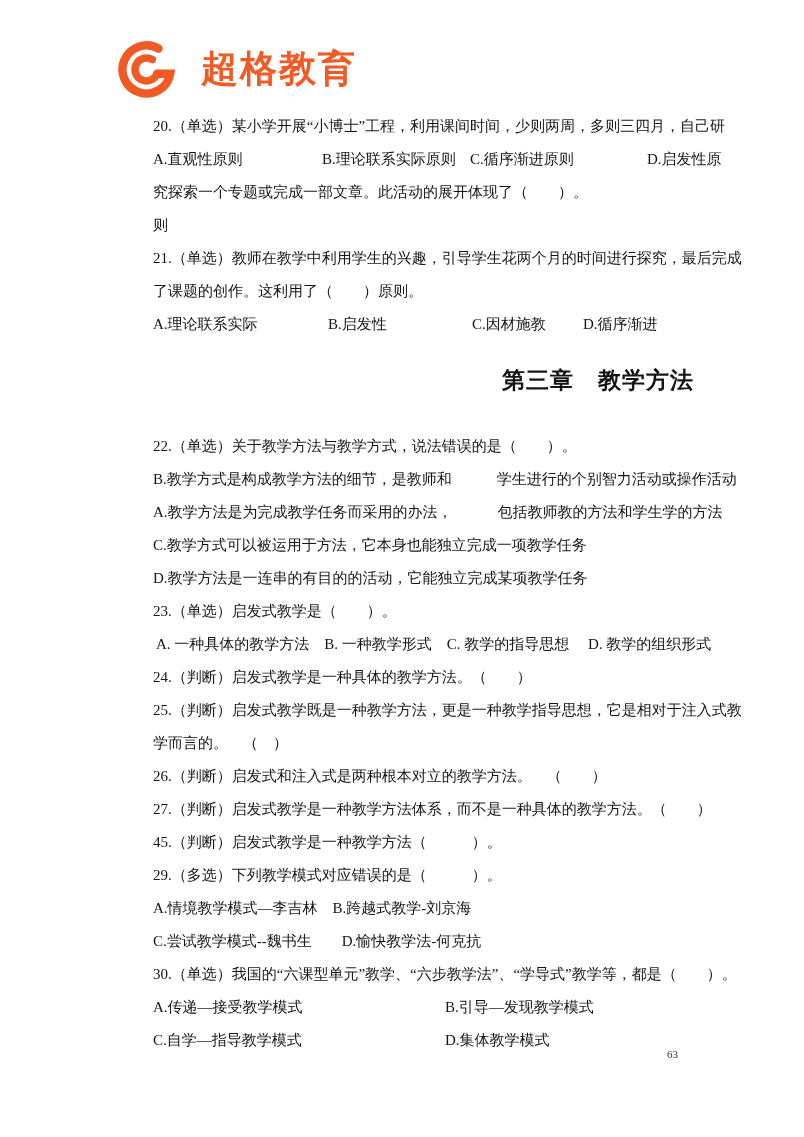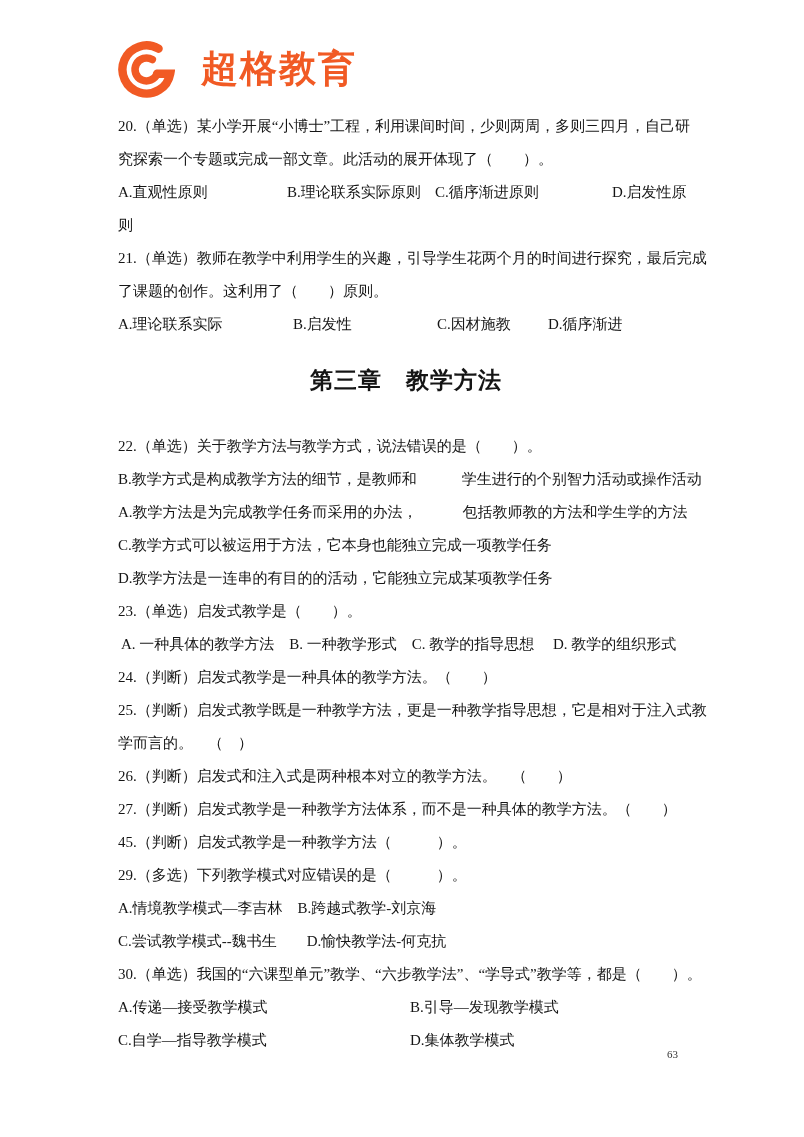--- a/index.html
+++ b/index.html
@@ -39,39 +39,40 @@
     font-family: "DejaVu Sans", "Liberation Sans", sans-serif;
     font-weight: bold;
     font-size: 37px;
     letter-spacing: 2px;
     line-height: 58px;
     white-space: nowrap;
   }
   
   .questions {
     font-size: 15px;
+    margin-left: 35px;
   }
   #questions-before {
     margin-top: 12px;
   }
   .line {
     height: 33px;
     line-height: 33px;
     white-space: pre;
   }
   .cell {
     display: inline-block;
     white-space: pre;
     vertical-align: top;
   }
   .chapter-heading {
     margin: 20px 0 29px 0;
     height: 40px;
     line-height: 40px;
-    text-align: center;
+    text-align: right;
     font-size: 23px;
     font-weight: bold;
     letter-spacing: 1px;
   }
   .page-number {
     position: absolute;
     left: 667px;
     top: 1046px;
     font-size: 11px;
     line-height: 16px;
@@ -90,22 +91,22 @@
           <path stroke-width="9.5" d="M 45.5 8.6 A 27 27 0 1 0 58.6 36.7 L 44 36.7"></path>
           <path stroke-width="8.5" d="M 44 36.7 A 12.9 12.9 0 1 1 38.5 20.8"></path>
         </g>
       </svg>
       <div class="brand-name" style="color: rgb(241, 90, 36);">超格教育</div>
     </div>
 
     <div class="questions" id="questions-before">
         <div class="question">
           <div class="line">20.（单选）某小学开展“小博士”工程，利用课间时间，少则两周，多则三四月，自己研</div>
+          <div class="line"><span class="cell" style="width: 169px;">A.直观性原则</span><span class="cell" style="width: 148px;">B.理论联系实际原则</span><span class="cell" style="width: 177px;">C.循序渐进原则</span><span class="cell">D.启发性原</span></div>
           <div class="line">究探索一个专题或完成一部文章。此活动的展开体现了（　　）。</div>
-          <div class="line"><span class="cell" style="width: 169px;">A.直观性原则</span><span class="cell" style="width: 148px;">B.理论联系实际原则</span><span class="cell" style="width: 177px;">C.循序渐进原则</span><span class="cell">D.启发性原</span></div>
           <div class="line">则</div>
         </div>
         <div class="question">
           <div class="line">21.（单选）教师在教学中利用学生的兴趣，引导学生花两个月的时间进行探究，最后完成</div>
           <div class="line">了课题的创作。这利用了（　　）原则。</div>
           <div class="line"><span class="cell" style="width: 175px;">A.理论联系实际</span><span class="cell" style="width: 144px;">B.启发性</span><span class="cell" style="width: 111px;">C.因材施教</span><span class="cell">D.循序渐进</span></div>
         </div>
       </div>
 
     <div class="chapter-heading">第三章　教学方法</div>

